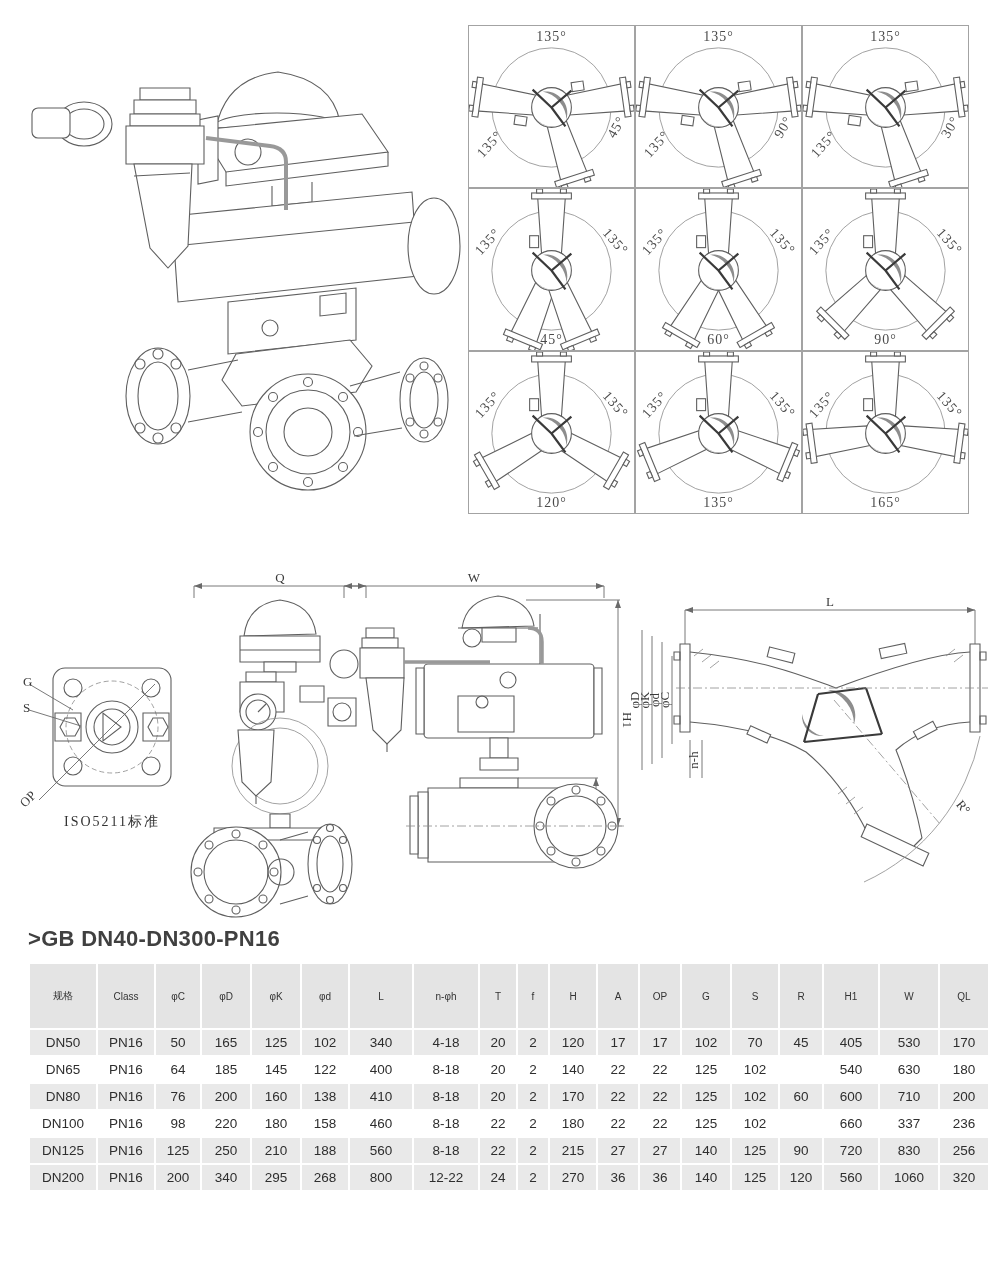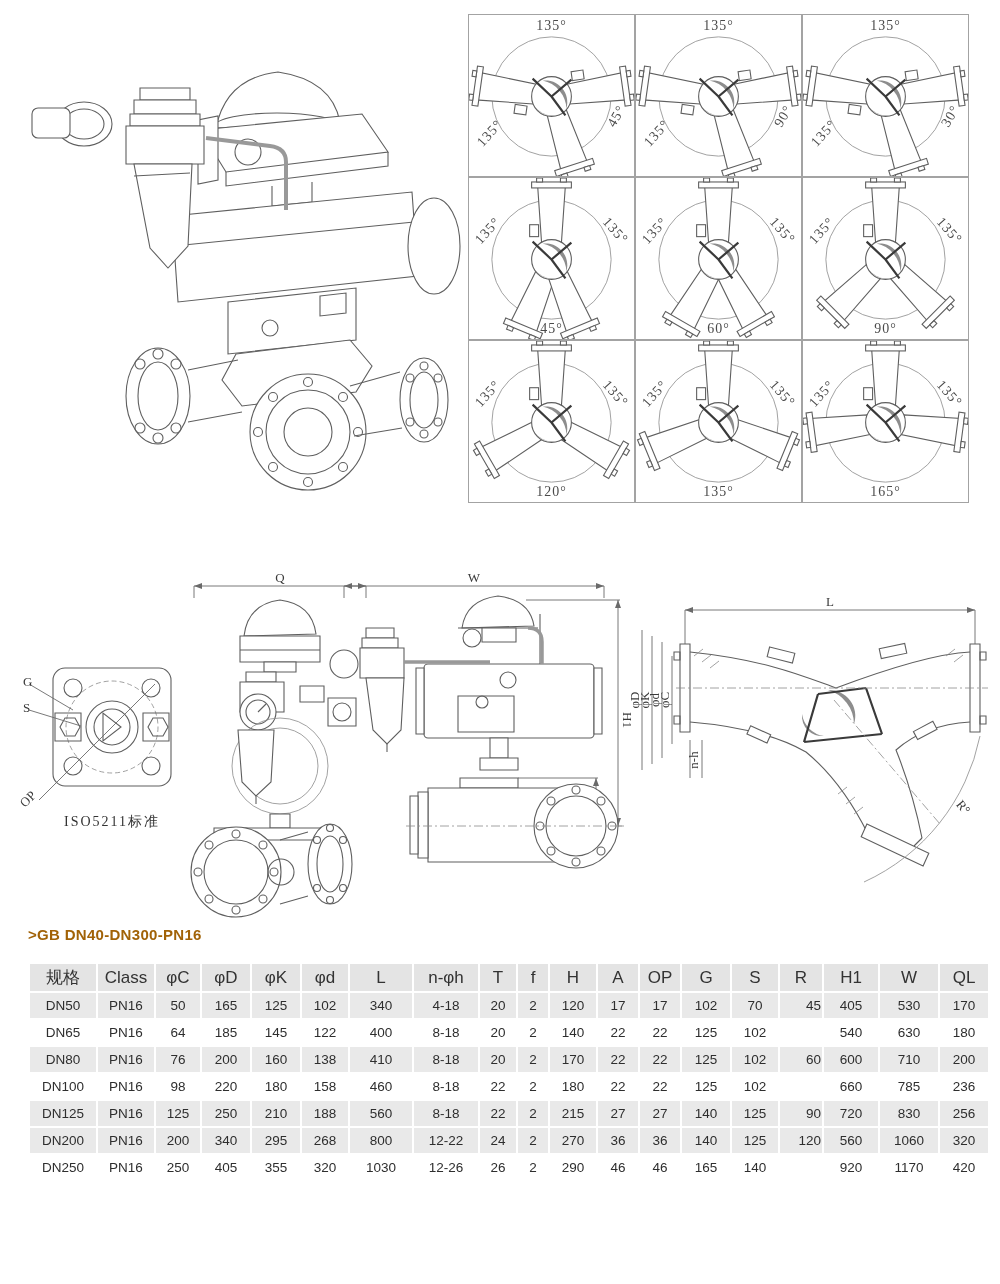--- a/index.html
+++ b/index.html
@@ -14,37 +14,37 @@
   .lt{stroke:#8a8a8a;stroke-width:0.8;fill:none;}
   .dash{stroke:#8a8a8a;stroke-width:0.8;fill:none;stroke-dasharray:9 3 2 3;}
   .dim{stroke:#6a6a6a;stroke-width:0.9;fill:none;}
   .shade{fill:#8d8d8d;stroke:none;}
   .thick{stroke:#3a3a3a;stroke-width:2.2;fill:none;}
   .dim-label{font-family:"Liberation Serif",serif;font-size:13px;fill:#3a3a3a;}
   .angle-label{font-family:"Liberation Serif",serif;font-size:14px;fill:#4a4a4a;letter-spacing:1px;}
   .caption-label{font-family:"Liberation Serif",serif;font-size:14px;fill:#333;letter-spacing:2px;}
 
   
-  #angle-grid{position:absolute;left:468px;top:14px;width:525px;
+  #angle-grid{position:absolute;left:468px;top:25px;width:525px;
               display:grid;grid-template-columns:repeat(3,167px);grid-auto-rows:163px;border-radius:28px;}
   .angle-cell{border:1px solid #a3a3a3;box-sizing:border-box;background:#fff;}
   .angle-cell svg{width:100%;height:100%;display:block;}
 
   
-  #section-title{position:absolute;left:28px;top:926px;font-size:15px;font-weight:bold;
-                 color:#a16207;letter-spacing:.3px;}
+  #section-title{position:absolute;left:28px;top:926px;font-size:22px;font-weight:bold;
+                 color:#404040;letter-spacing:.3px;}
 
   
   #spec-table{position:absolute;left:28px;top:962px;width:962px;
               border-collapse:separate;border-spacing:2px;font-size:13.5px;color:#2e2e2e;}
-  #spec-table th{background:#e4e4e4;font-weight:normal;font-size:17px;color:#333;
-                 padding:2px 1px;text-align:center;}
+  #spec-table th{background:#e4e4e4;font-weight:normal;font-size:10px;color:#333;
+                 padding:25px 1px;text-align:center;}
   #spec-table td{text-align:center;padding:5px 1px;background:#ffffff;}
   #spec-table tr.striped td{background:#e9e9e9;}
-  #spec-table td.r-col{background:#ffffff;text-align:right;}
+  #spec-table td.r-col{background:#ffffff;}
 </style>
 </head>
 <body>
 
 <div class="page">
 
   <svg class="drawing" style="left:20px;top:40px;width:440px;height:450px" viewBox="0 0 440 450">
 
     <path class="lnw" d="M196,88 Q206,38 258,32 Q312,40 320,82 Z"></path>
     <ellipse class="ln" cx="257" cy="86" rx="62" ry="13"></ellipse>
@@ -677,21 +677,21 @@
           <td>8-18</td>
           <td>22</td>
           <td>2</td>
           <td>180</td>
           <td>22</td>
           <td>22</td>
           <td>125</td>
           <td>102</td>
           <td class="r-col"></td>
           <td>660</td>
-          <td>785</td>
+          <td>337</td>
           <td>236</td>
         </tr>
         <tr class="striped">
           <td>DN125</td>
           <td>PN16</td>
           <td>125</td>
           <td>250</td>
           <td>210</td>
           <td>188</td>
           <td>560</td>
@@ -722,36 +722,15 @@
           <td>270</td>
           <td>36</td>
           <td>36</td>
           <td>140</td>
           <td>125</td>
           <td class="r-col">120</td>
           <td>560</td>
           <td>1060</td>
           <td>320</td>
         </tr>
-        <tr>
-          <td>DN250</td>
-          <td>PN16</td>
-          <td>250</td>
-          <td>405</td>
-          <td>355</td>
-          <td>320</td>
-          <td>1030</td>
-          <td>12-26</td>
-          <td>26</td>
-          <td>2</td>
-          <td>290</td>
-          <td>46</td>
-          <td>46</td>
-          <td>165</td>
-          <td>140</td>
-          <td class="r-col"></td>
-          <td>920</td>
-          <td>1170</td>
-          <td>420</td>
-        </tr>
       </tbody>
   </table>
 </div>
 
 </body></html>

